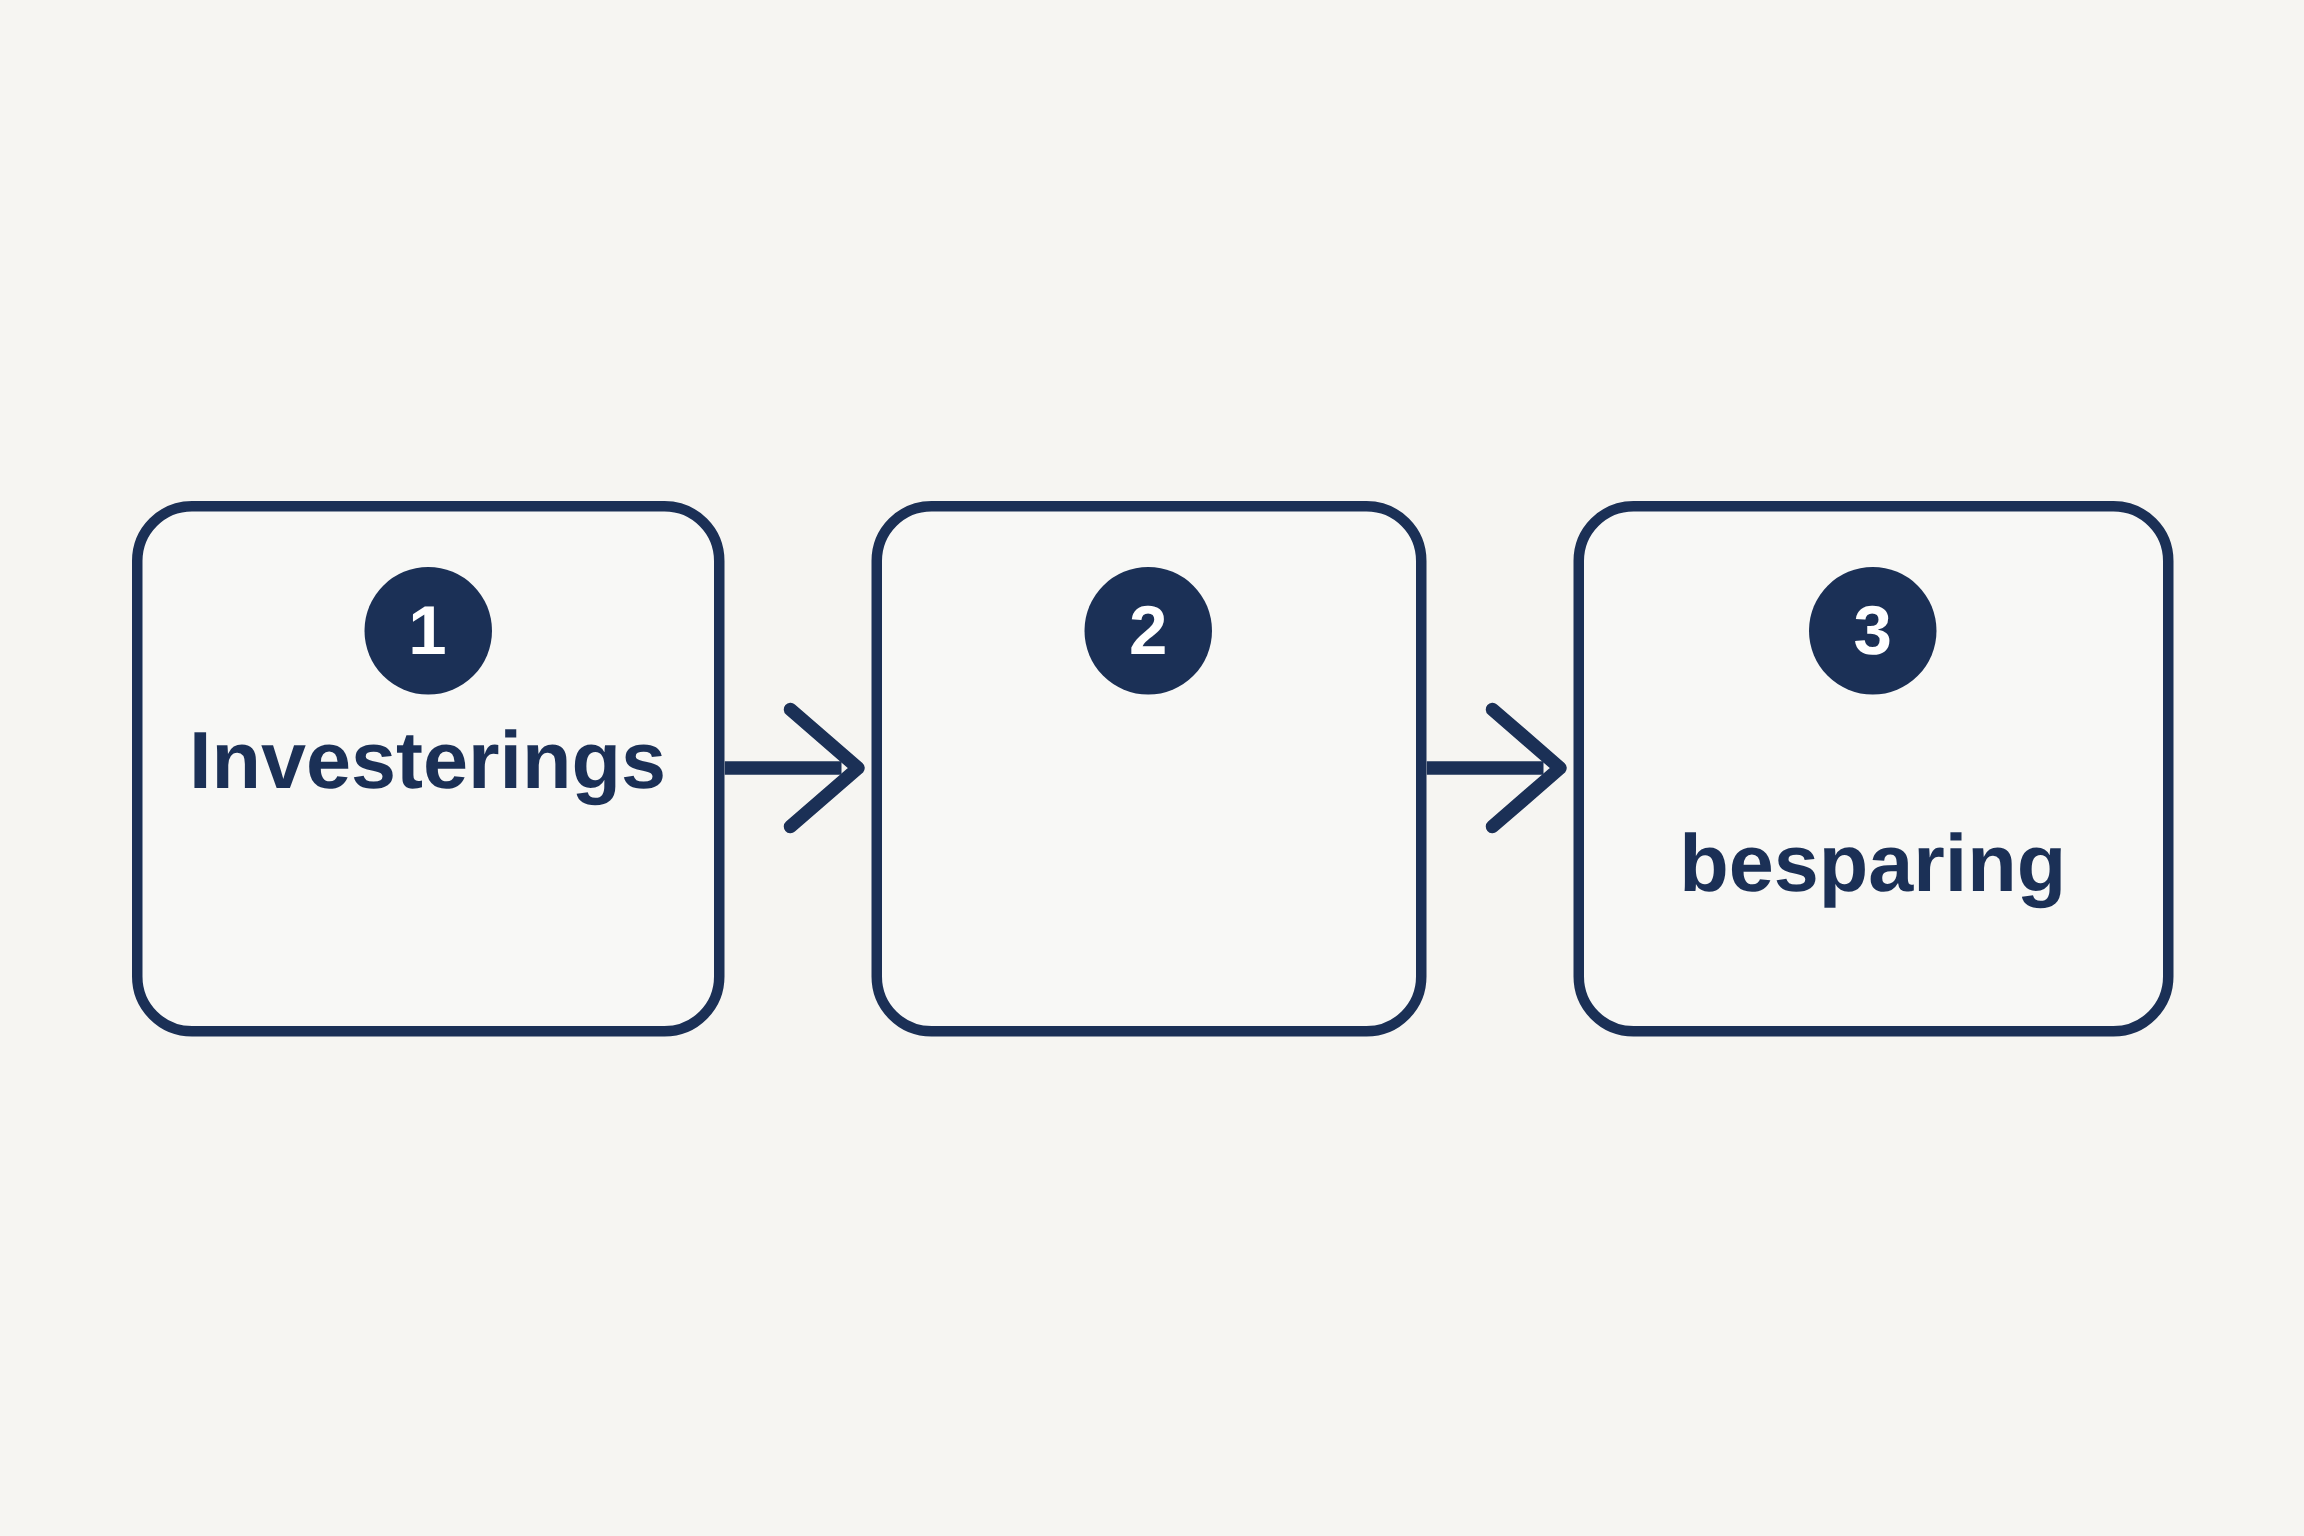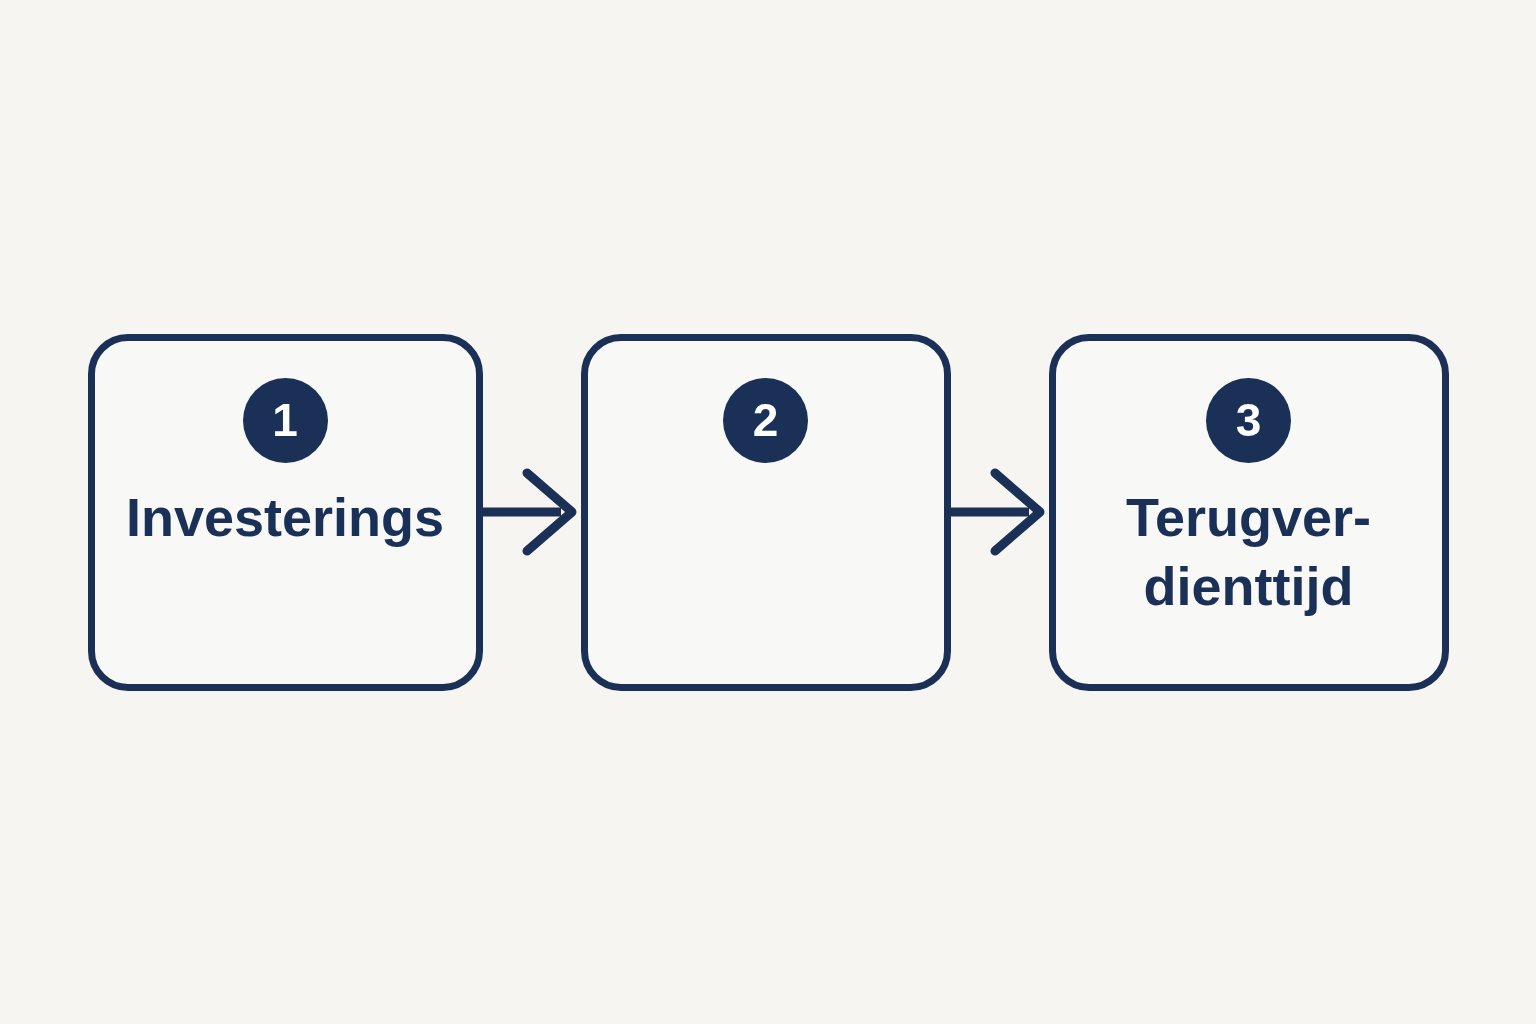--- a/index.html
+++ b/index.html
@@ -51,21 +51,21 @@
     background: var(--navy);
     color: var(--number-fg);
     display: flex;
     align-items: center;
     justify-content: center;
     font-size: 46px;
     font-weight: 700;
     line-height: 1;
   }
   .step-label {
-    margin-top: 20px;
+    margin-top: 10px;
     color: var(--navy);
     font-size: 54px;
     font-weight: 700;
     line-height: 1.29;
     text-align: center;
     letter-spacing: 0px;
   }
   .arrow {
     flex: 0 0 auto;
     width: 98px;
@@ -115,19 +115,19 @@
     <svg class="arrow" viewBox="0 0 98 120" xmlns="http://www.w3.org/2000/svg">
       <path class="shaft" d="M 0 60 L 78 60"></path>
       <path d="M 44 21 L 89 60 L 44 99"></path>
     </svg>
 
     <div class="step-box w3">
       <div class="step-number">
         <span>3</span>
       </div>
       <div class="step-label">
-        <span>Terugver-</span><br>
-        <span>dienttijd</span>
+        <br>
+        <span>besparing</span>
       </div>
     </div>
 
   </div>
 </div>
 
 </body></html>

